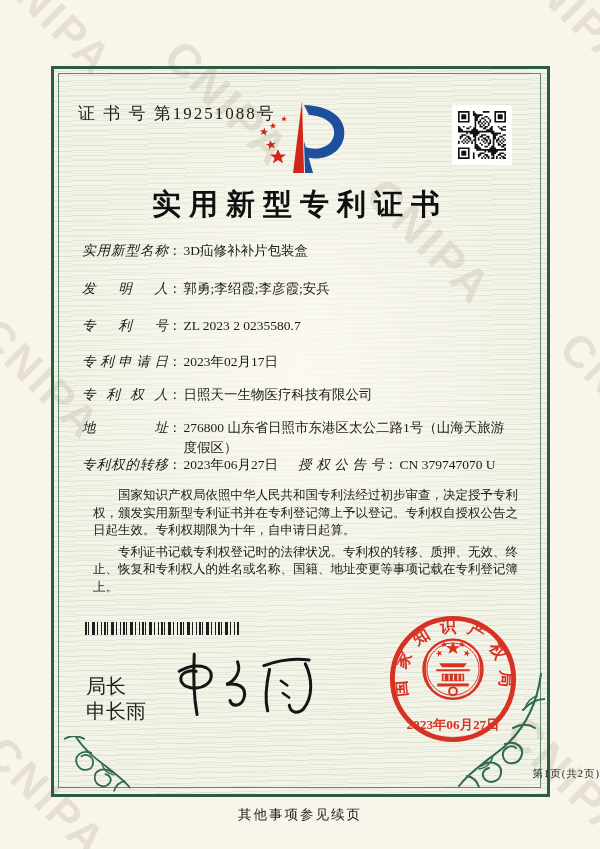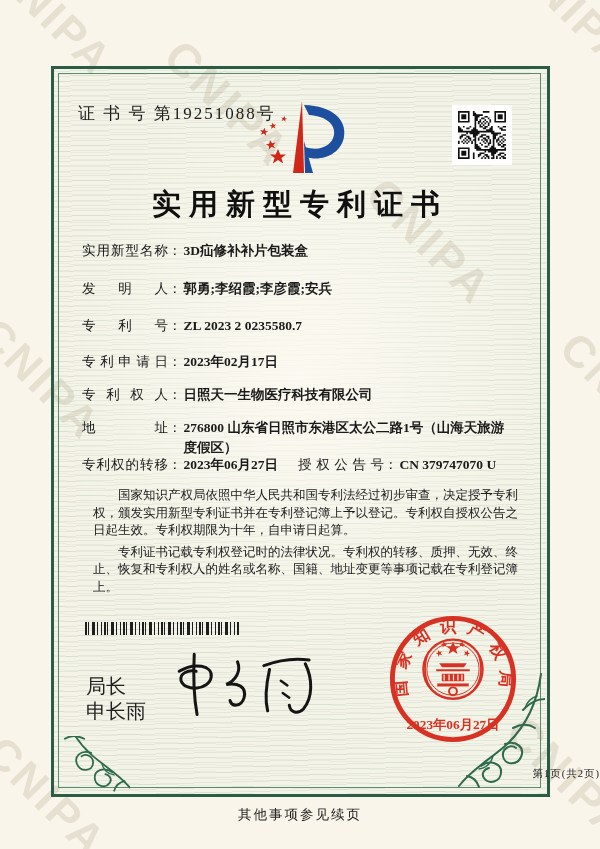--- a/index.html
+++ b/index.html
@@ -16,23 +16,23 @@
   .border-outer{position:absolute;left:51px;top:66px;width:493px;height:725px;border:3px solid #2b5c45;}
   .border-inner{position:absolute;left:58px;top:73px;width:481px;height:713px;border:1px solid #5c8a70;}
   .watermark{position:absolute;font-family:"Liberation Sans","DejaVu Sans",sans-serif;
     font-weight:700;color:rgba(185,176,152,0.30);transform:rotate(45deg);letter-spacing:3px;
     pointer-events:none;white-space:nowrap;}
   .cert-no{position:absolute;left:78px;top:102px;font-size:17px;color:#1c1c1c;letter-spacing:2px;}
   .title{position:absolute;left:0;top:185px;width:600px;text-align:center;font-size:29px;
     font-weight:700;color:#101010;letter-spacing:8px;}
   .qr-box{position:absolute;left:452px;top:105px;width:60px;height:60px;background:#ffffff;}
   .row{position:absolute;left:82px;width:470px;font-size:13.5px;color:#1a1a1a;line-height:20px;}
-  .lab{display:inline-block;width:86px;text-align:justify;text-align-last:justify;vertical-align:top;}
+  .lab{display:inline-block;width:86px;text-align:justify;text-align-last:justify;vertical-align:top;font-style:italic;}
   .colon{display:inline-block;vertical-align:top;margin-right:2px;}
-  .val{display:inline-block;font-weight:700;vertical-align:top;}
+  .val{display:inline-block;font-weight:400;vertical-align:top;}
   .val-narrow{width:332px;}
   .pair2{position:absolute;left:216px;top:0;}
   .paras{position:absolute;left:78px;top:487px;width:446px;font-size:12.5px;line-height:17.5px;
     color:#1b1b1b;}
   .paras p{margin:0 0 4px 15px;text-indent:2em;}
   .barcode{position:absolute;left:85px;top:622px;width:155px;height:13px;
     background:repeating-linear-gradient(90deg,#1e1e1e 0 2px,transparent 2px 3px,#1e1e1e 3px 4px,
       transparent 4px 7px,#1e1e1e 7px 10px,transparent 10px 12px,#1e1e1e 12px 13px,transparent 13px 16px,
       #1e1e1e 16px 17px,transparent 17px 19px);}
   .signer{position:absolute;left:86px;top:674px;font-family:"Liberation Sans","DejaVu Sans",sans-serif;

